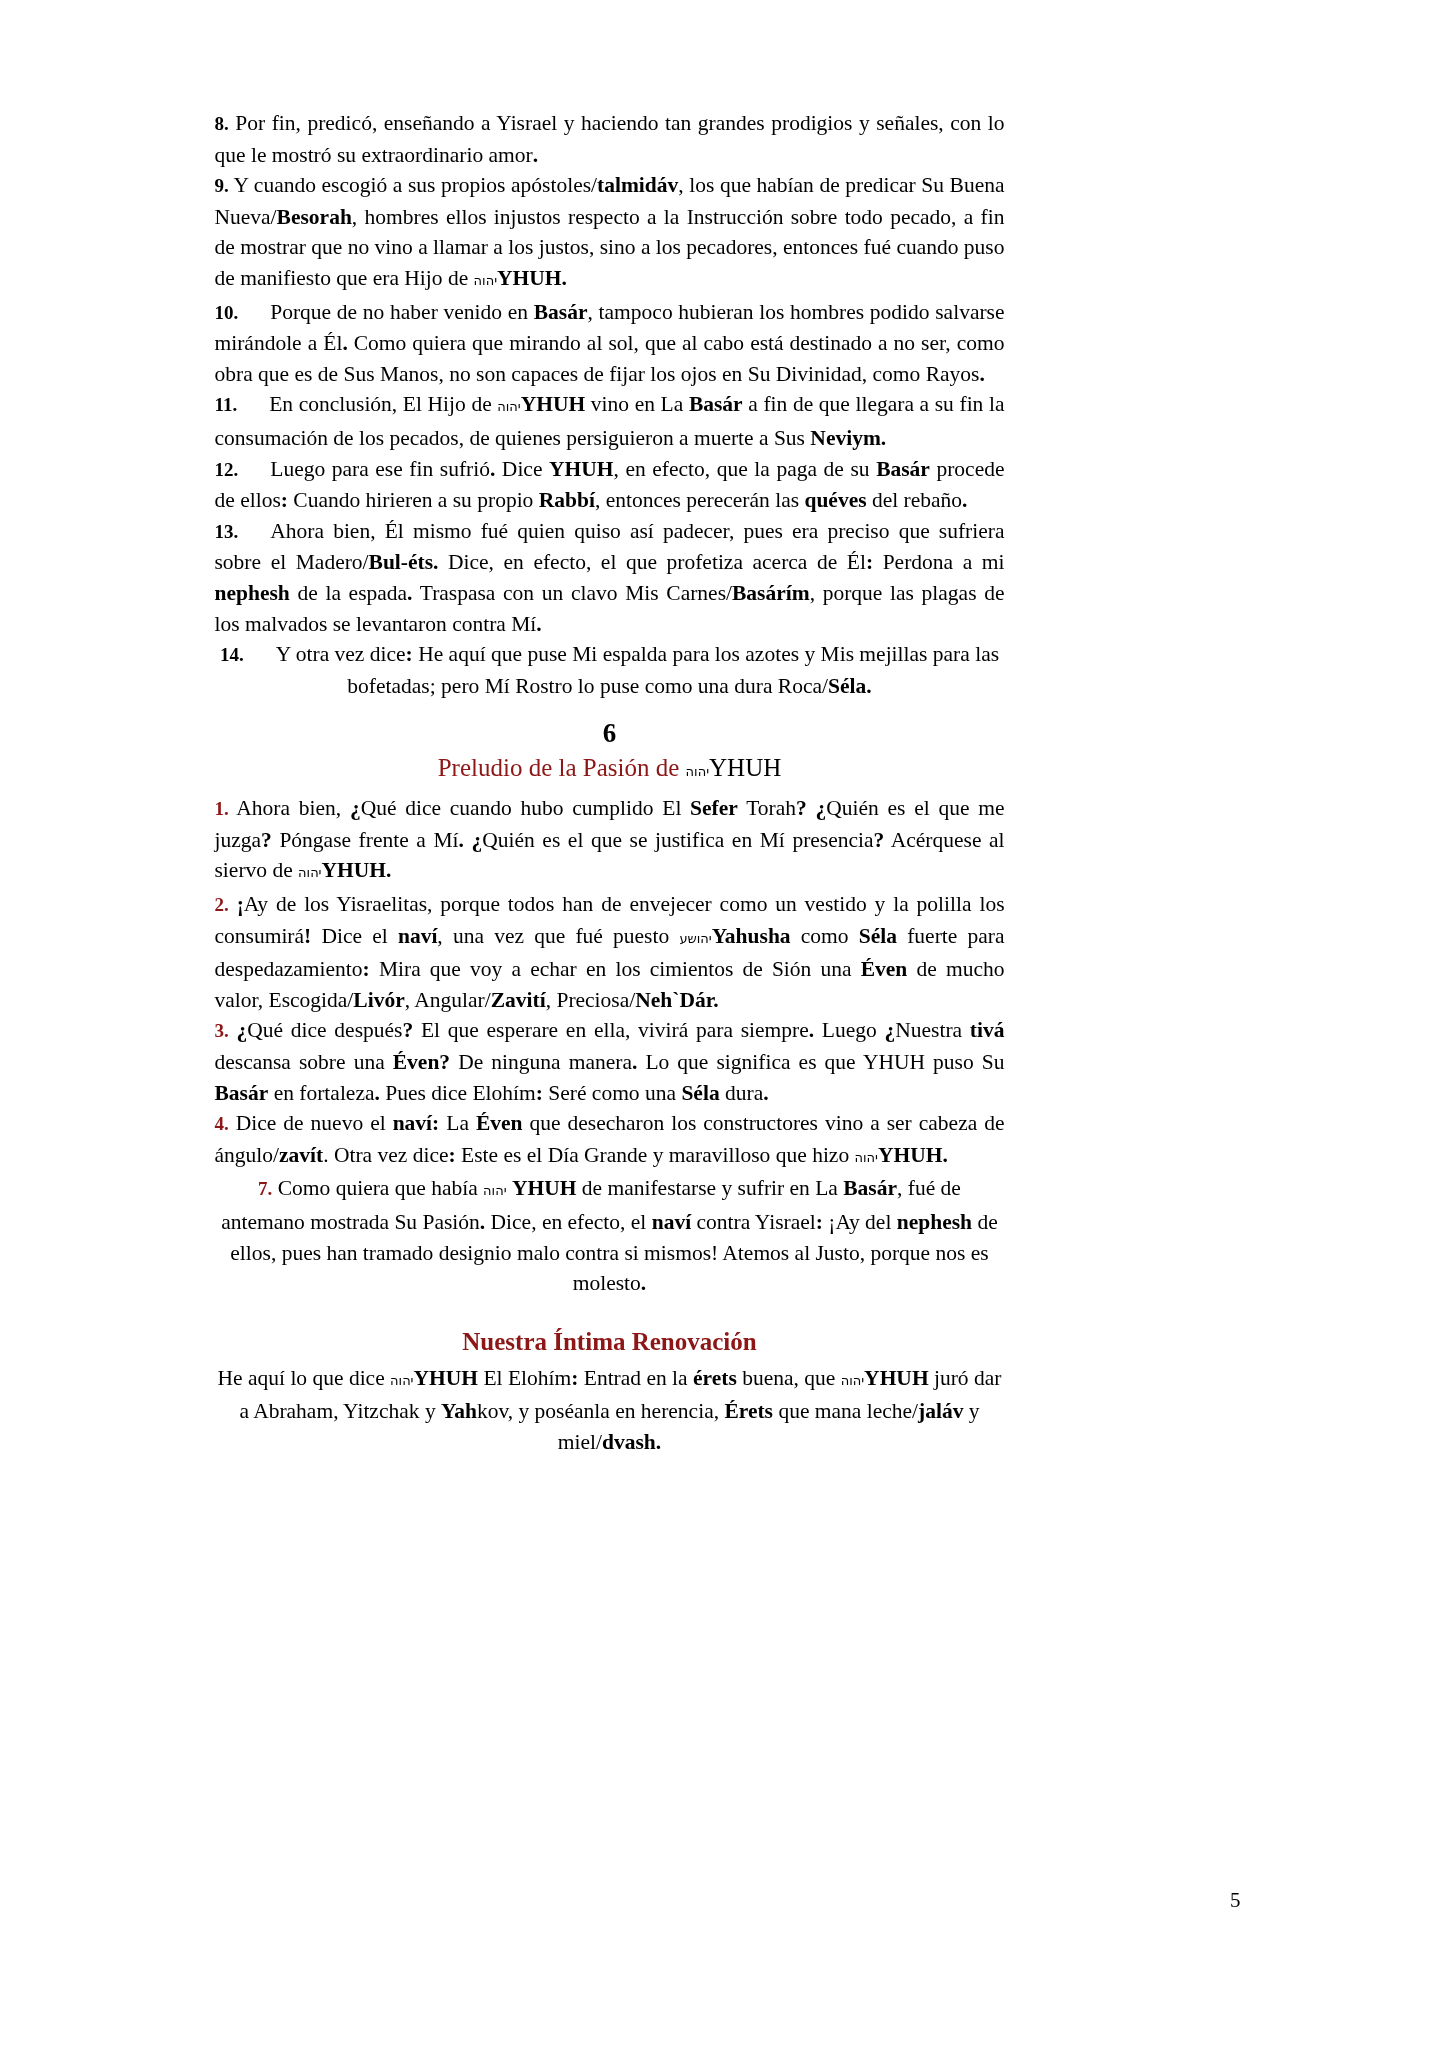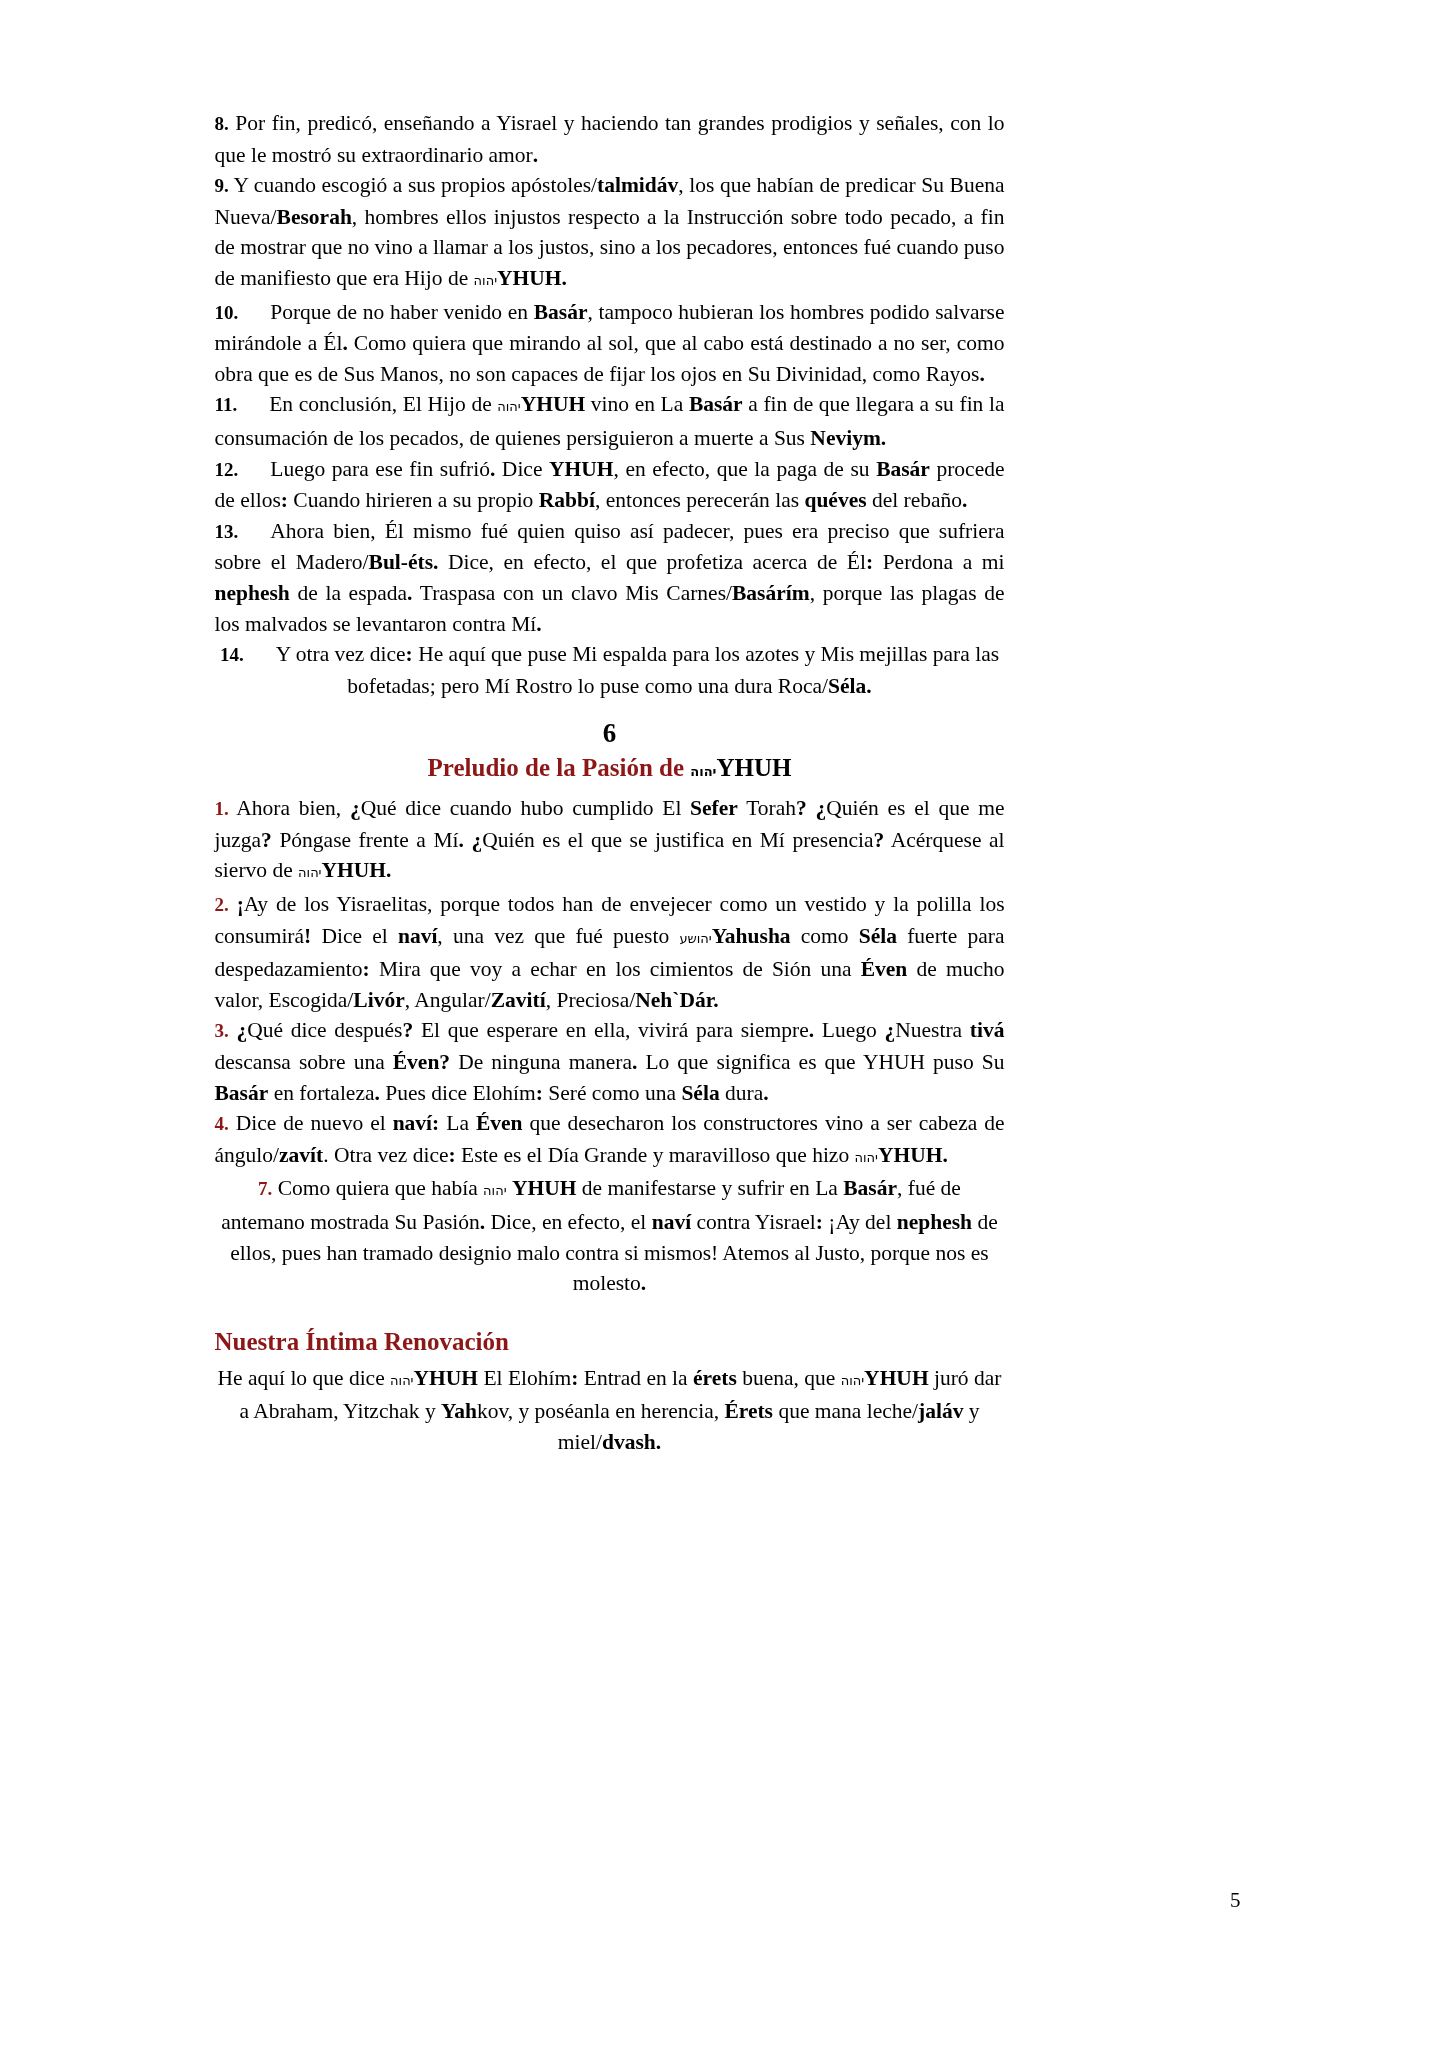--- a/index.html
+++ b/index.html
@@ -59,27 +59,28 @@
     margin: 16px 0 2px 0;
     text-align: center;
     font-size: 27px;
     font-weight: bold;
     line-height: 32px;
   }
   .chaptitle {
     margin: 0 0 4px 0;
     text-align: center;
     font-size: 25px;
-    font-weight: bold;
+    font-weight: normal;
     color: #8d1616;
     line-height: 34px;
   }
   .chaptitle .blk { color: #000000; }
   .section-head {
     margin: 26px 0 4px 0;
+    text-align: center;
     font-size: 25px;
     font-weight: bold;
     color: #8d1616;
     line-height: 34px;
   }
   .pagenum {
     position: absolute;
     right: 150px;
     bottom: 132px;
     font-size: 21px;

